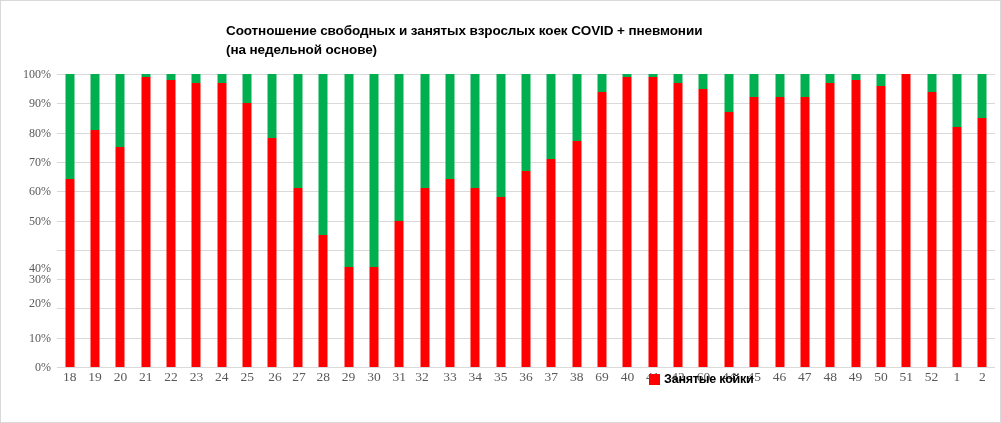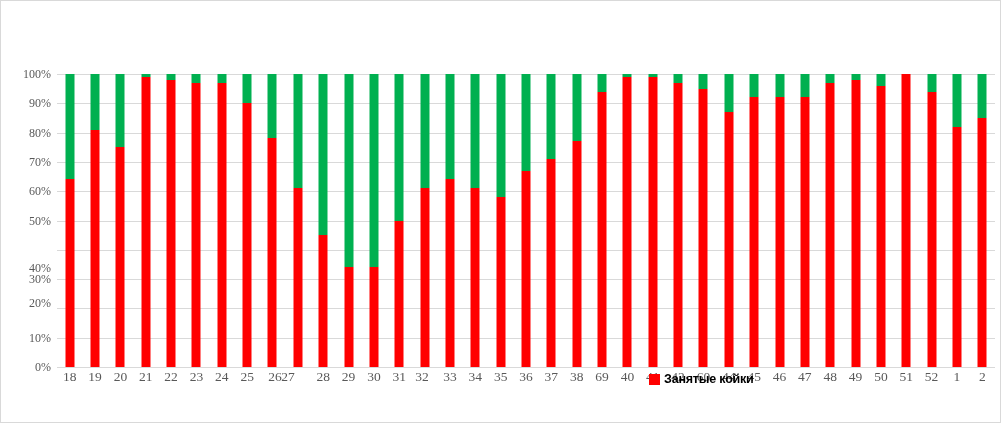--- a/index.html
+++ b/index.html
@@ -155,20 +155,22 @@
     letter-spacing: -0.2px;
   }
   #legend-free { left: 228px; }
   #legend-busy { left: 648px; }
 </style>
 </head>
 <body>
 
 <div id="chart-root">
 
+  <div id="chart-title">Соотношение свободных и занятых взрослых коек COVID + пневмонии
+(на недельной основе)</div>
 
   <div id="y-axis">
       <div class="y-label" style="top: 293px;">0%</div>
       <div class="y-label" style="top: 263.7px;">10%</div>
       <div class="y-label" style="top: 229px;">20%</div>
       <div class="y-label" style="top: 205.1px;">30%</div>
       <div class="y-label" style="top: 194px;">40%</div>
       <div class="y-label" style="top: 146.5px;">50%</div>
       <div class="y-label" style="top: 117.2px;">60%</div>
       <div class="y-label" style="top: 87.9px;">70%</div>
@@ -419,21 +421,21 @@
   <div id="x-axis">
       <div class="x-label" style="left: 12.6757px;">18</div>
       <div class="x-label" style="left: 38.027px;">19</div>
       <div class="x-label" style="left: 63.3784px;">20</div>
       <div class="x-label" style="left: 88.7297px;">21</div>
       <div class="x-label" style="left: 114.081px;">22</div>
       <div class="x-label" style="left: 139.432px;">23</div>
       <div class="x-label" style="left: 164.784px;">24</div>
       <div class="x-label" style="left: 190.135px;">25</div>
       <div class="x-label" style="left: 218px;">26</div>
-      <div class="x-label" style="left: 231px;">27</div>
+      <div class="x-label" style="left: 242px;">27</div>
       <div class="x-label" style="left: 266.189px;">28</div>
       <div class="x-label" style="left: 291.541px;">29</div>
       <div class="x-label" style="left: 316.892px;">30</div>
       <div class="x-label" style="left: 342.243px;">31</div>
       <div class="x-label" style="left: 365px;">32</div>
       <div class="x-label" style="left: 392.946px;">33</div>
       <div class="x-label" style="left: 418.297px;">34</div>
       <div class="x-label" style="left: 443.649px;">35</div>
       <div class="x-label" style="left: 469px;">36</div>
       <div class="x-label" style="left: 494.351px;">37</div>

